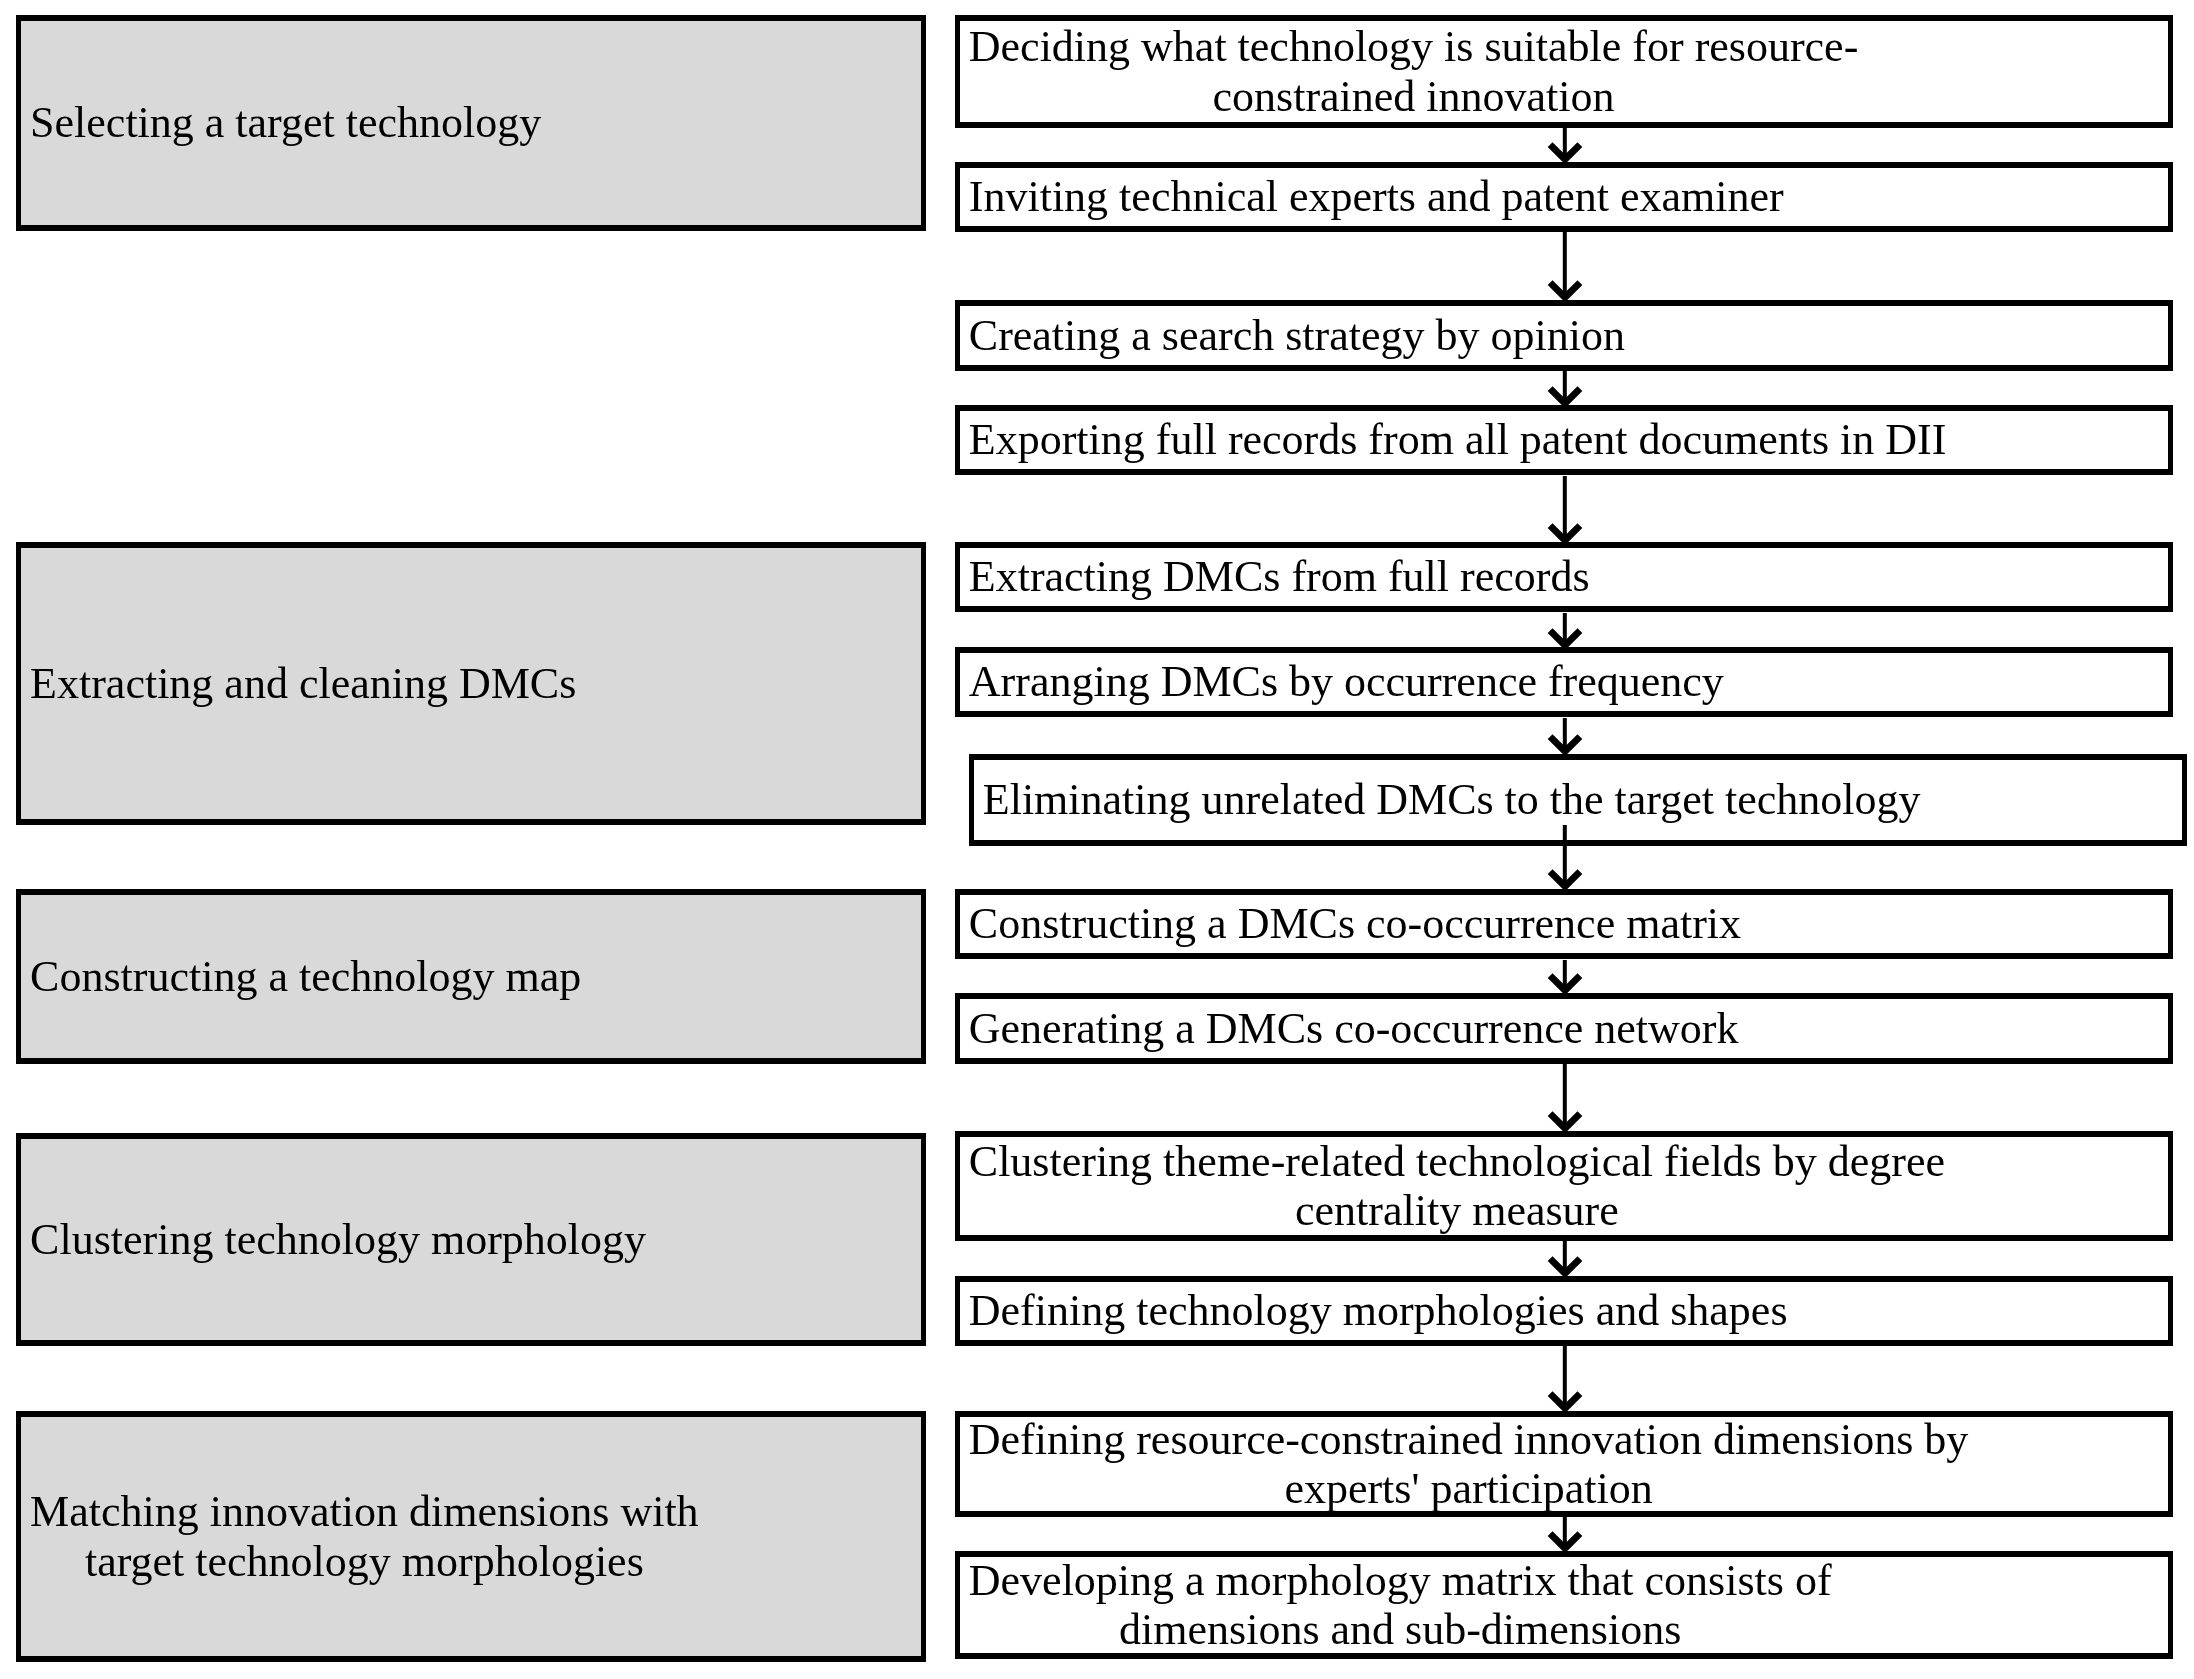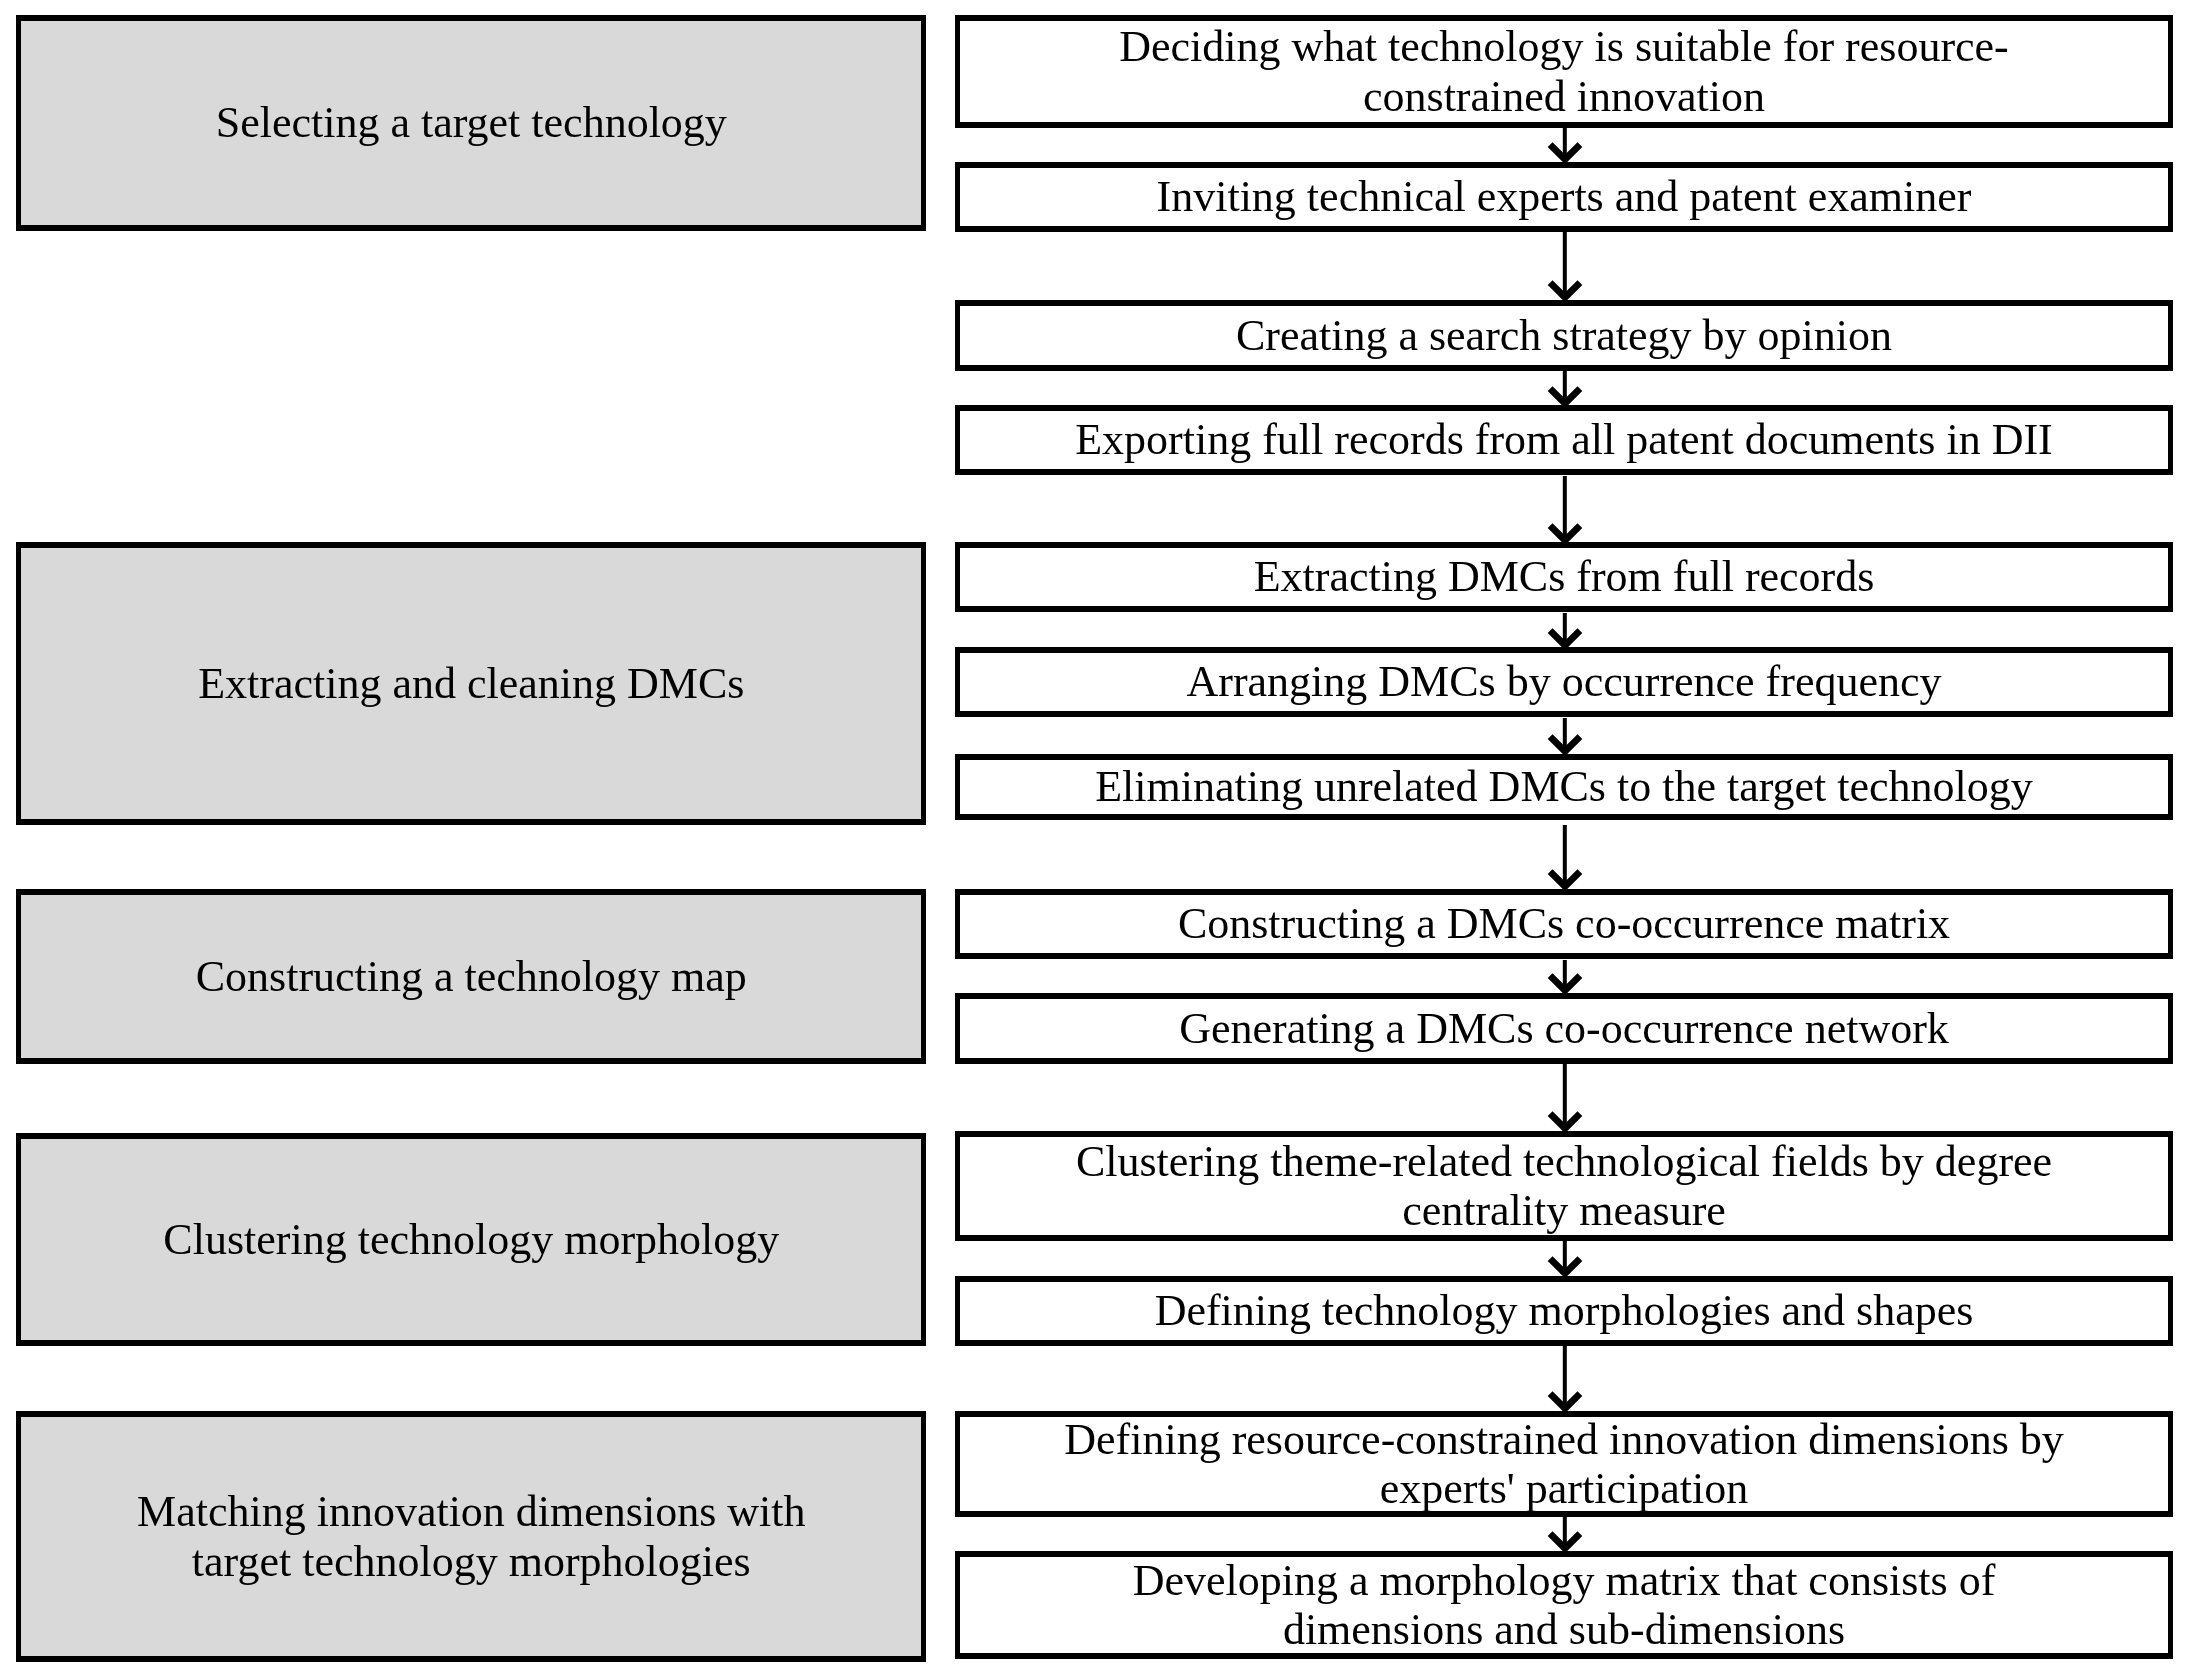--- a/index.html
+++ b/index.html
@@ -9,21 +9,21 @@
     height:1679px;
     background:#ffffff;
     font-family:"Liberation Serif","DejaVu Serif",serif;
     color:#000;
   }
   .box {
     position:absolute;
     box-sizing:border-box;
     display:flex;
     align-items:center;
-    justify-content:center;
+    justify-content:flex-start;
     text-align:center;
     border-style:solid;
     border-color:var(--border,#000000);
     border-width:6.3px 5px;
     font-size:44px;
     line-height:1.12;
   }
   .phase { background:var(--phase-fill,#d9d9d9); left:16.3px; width:910px; }
   .step  { background:var(--step-fill,#ffffff);  left:955px; width:1218px; }
   .label { white-space:pre-line; padding:0 8.8px; }
@@ -69,21 +69,21 @@
   </div>
   <div class="box step" style="top:405px;height:70px;">
     <div class="label">Exporting full records from all patent documents in DII</div>
   </div>
   <div class="box step" style="top:542px;height:70px;">
     <div class="label">Extracting DMCs from full records</div>
   </div>
   <div class="box step" style="top:647px;height:70px;">
     <div class="label">Arranging DMCs by occurrence frequency</div>
   </div>
-  <div class="box step" style="top:754px;height:66px;">
+  <div class="box step" style="top:754px;height:92px;margin-left:14px;">
     <div class="label">Eliminating unrelated DMCs to the target technology</div>
   </div>
   <div class="box step" style="top:889px;height:70px;">
     <div class="label">Constructing a DMCs co-occurrence matrix</div>
   </div>
   <div class="box step" style="top:993px;height:71px;">
     <div class="label">Generating a DMCs co-occurrence network</div>
   </div>
   <div class="box step" style="top:1131px;height:110px;">
     <div class="label">Clustering theme-related technological fields by degree

